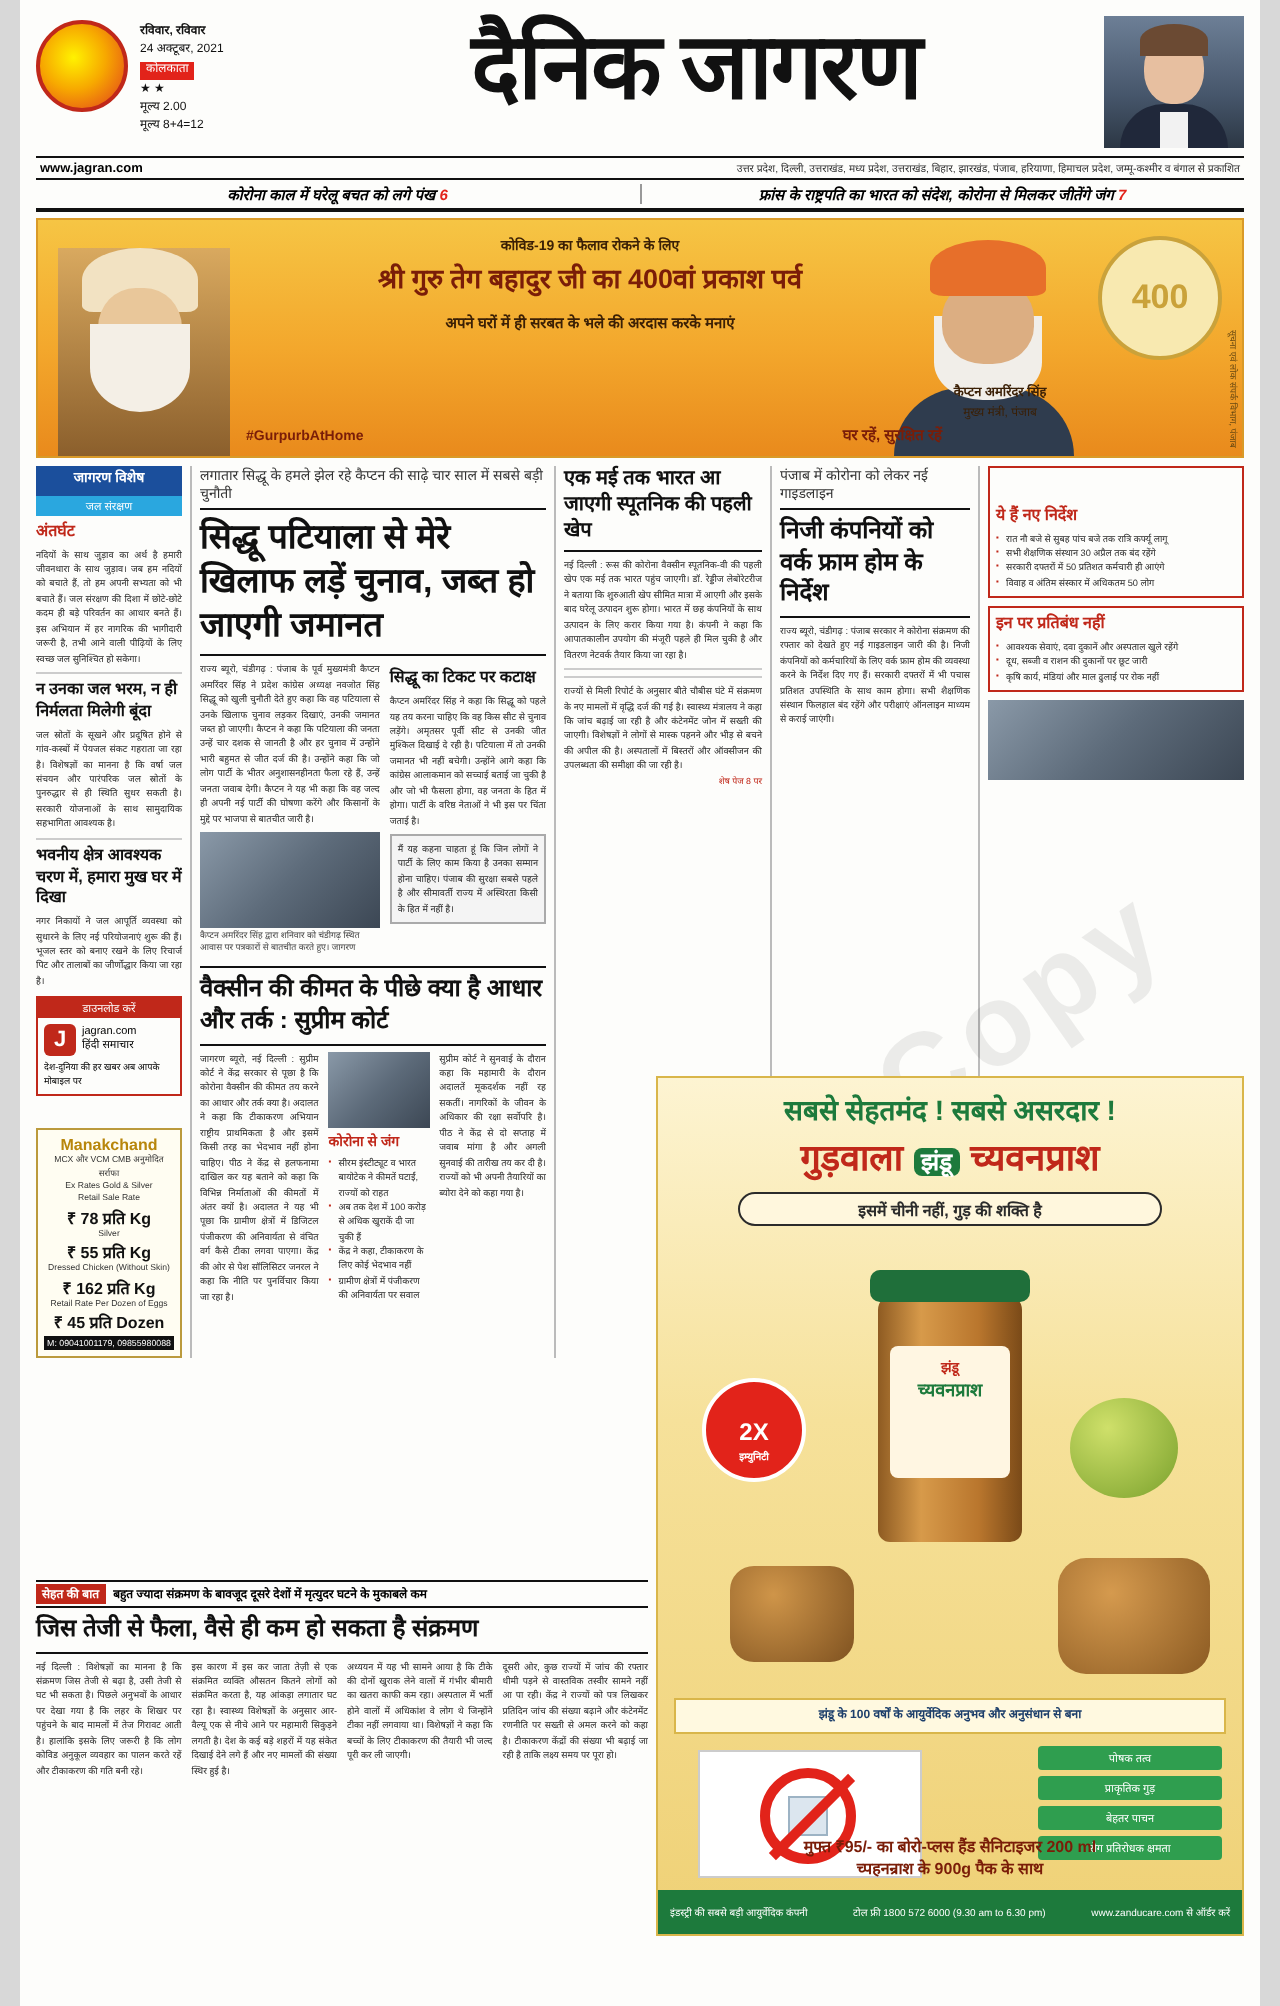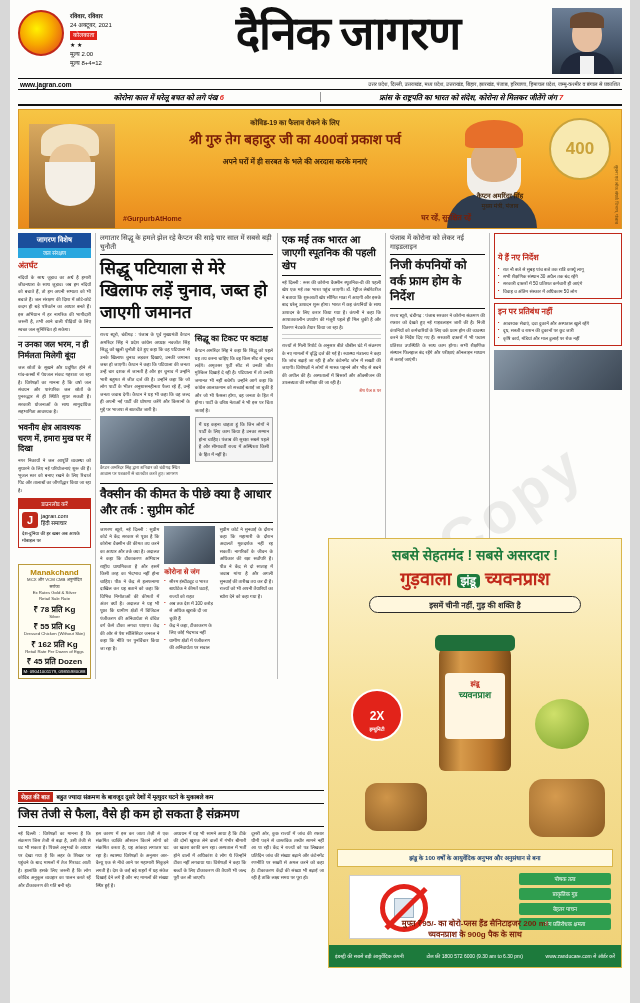--- a/index.html
+++ b/index.html
@@ -494,21 +494,21 @@
 
     <div class="cp-benefits">
       <div>पोषक तत्व</div>
       <div>प्राकृतिक गुड़</div>
       <div>बेहतर पाचन</div>
       <div>रोग प्रतिरोधक क्षमता</div>
     </div>
 
     <div class="cp-free">
       <div>मुफ्त ₹95/- का बोरो-प्लस हैंड सैनिटाइजर 200 ml</div>
-      <div>च्यवनप्राश के 900g पैक के साथ</div>
+      <div>च्पहनन्राश के 900g पैक के साथ</div>
     </div>
 
     <div class="cp-foot">
       <span>इंडस्ट्री की सबसे बड़ी आयुर्वेदिक कंपनी</span>
       <span>टोल फ्री 1800 572 6000 (9.30 am to 6.30 pm)</span>
       <span>www.zanducare.com से ऑर्डर करें</span>
     </div>
   </div>
 
 </div>

